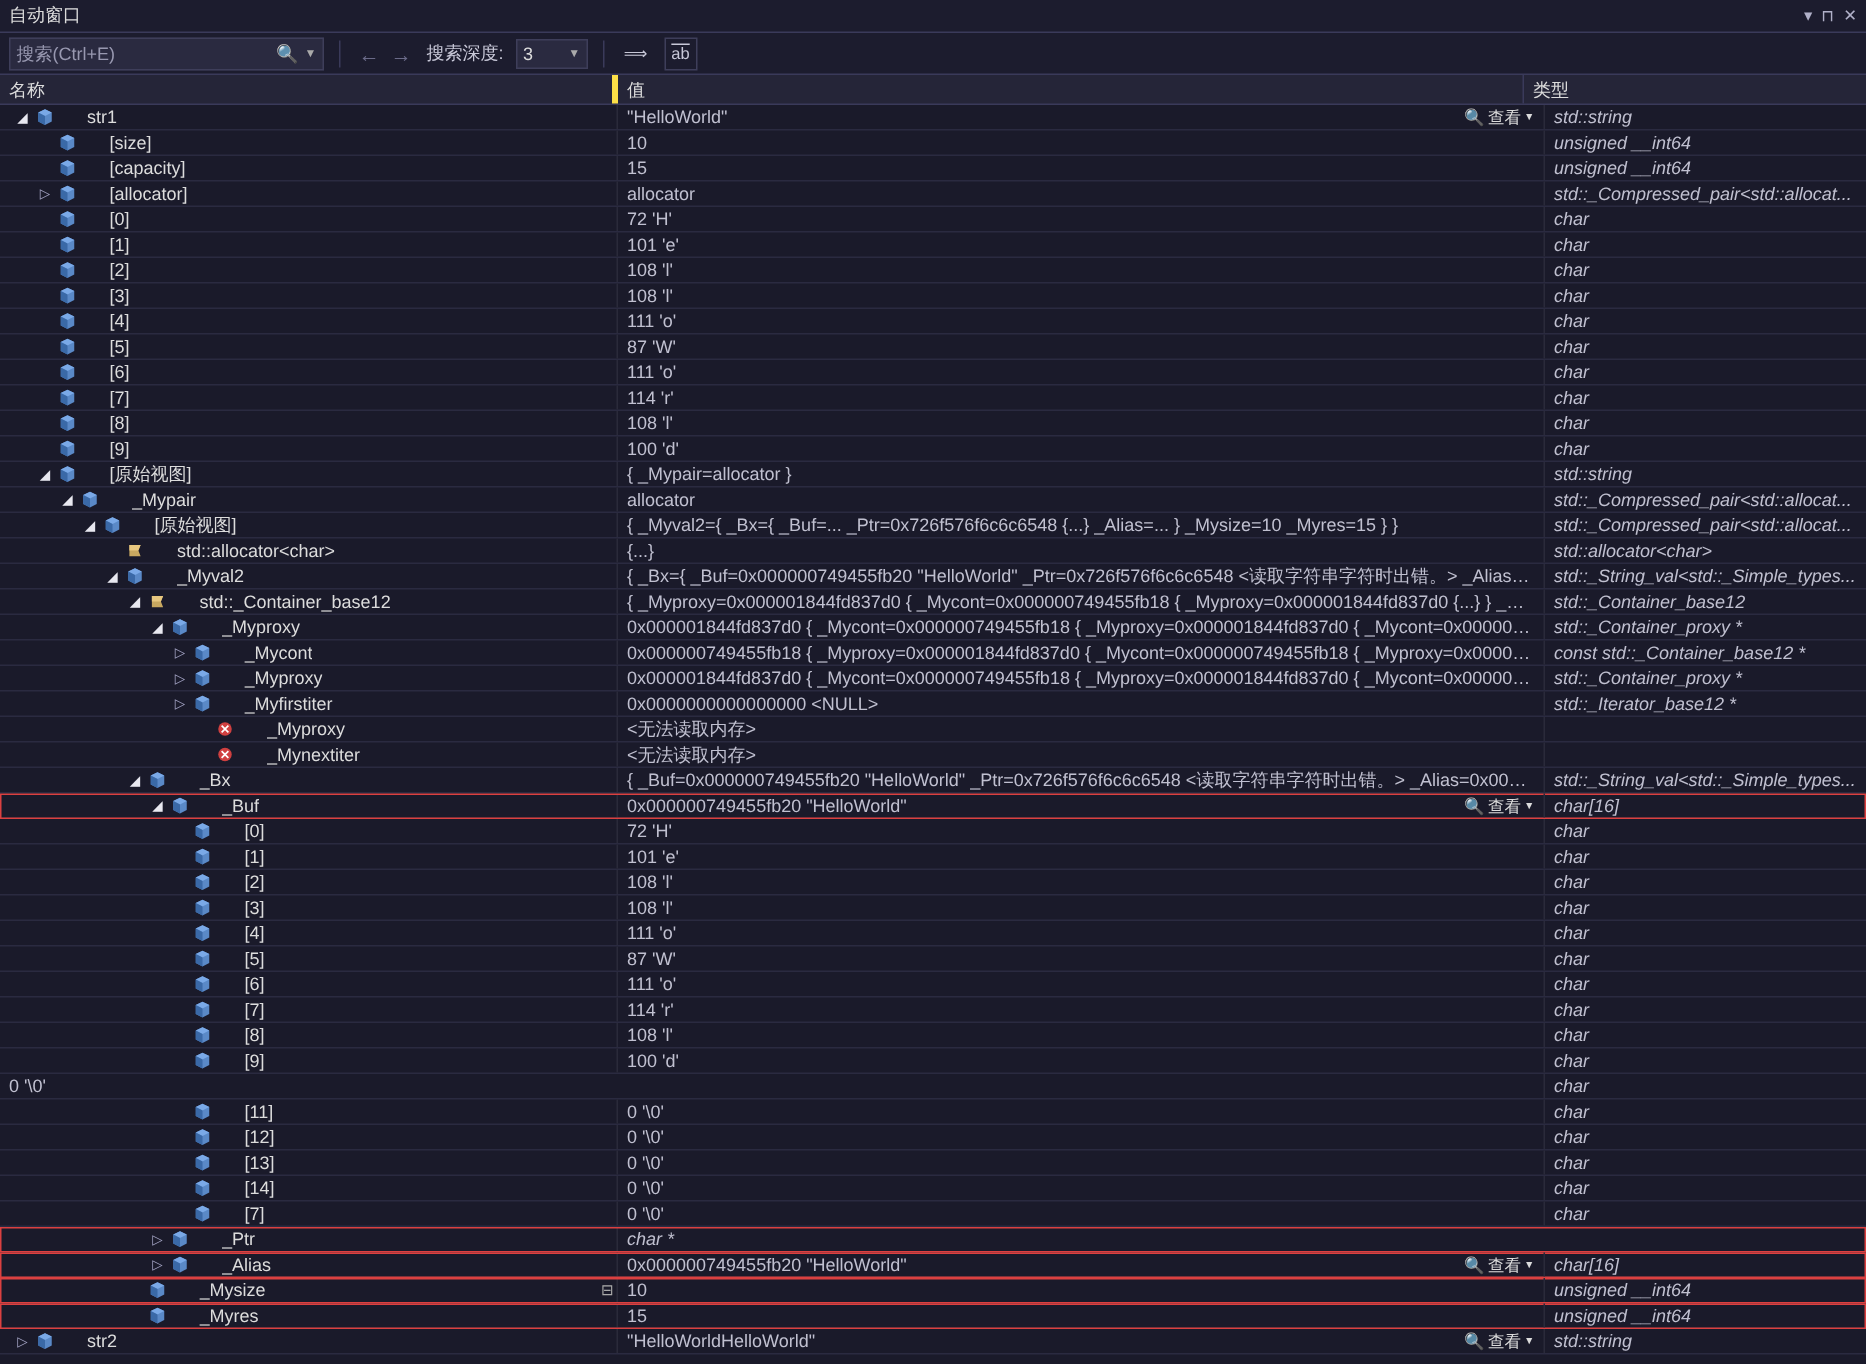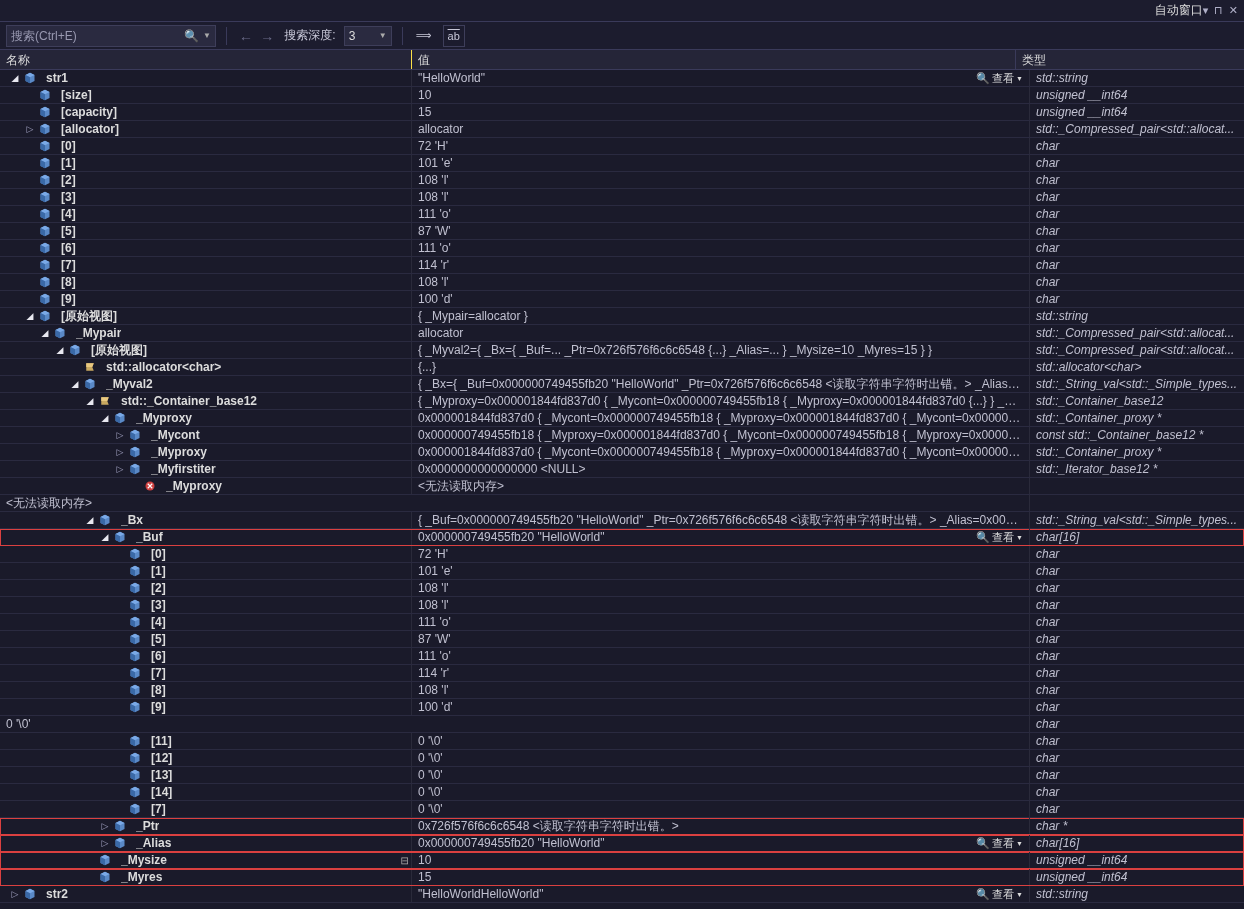--- a/index.html
+++ b/index.html
@@ -14,21 +14,21 @@
     display: flex;
     flex-direction: column;
   }
   .title-bar {
     background: #1c1c2e;
     border-bottom: 1px solid #3a3a5a;
     height: 22px;
     display: flex;
     align-items: center;
     padding: 0 6px;
-    justify-content: flex-end;
+    justify-content: space-between;
   }
   .title-bar .left { display:flex; align-items:center; gap:4px;}
   .title-bar .right { display:flex; align-items:center; gap:6px;}
   .title-bar .right span{ color:#b0b0c8; cursor:pointer; font-size:11px;}
   .title-text { font-size:12px; color:#dcdcdc; }
   .toolbar {
     background: #1c1c2e;
     border-bottom: 1px solid #3a3a5a;
     height: 28px;
     display: flex;
@@ -57,42 +57,42 @@
   .depth-sel .dd{font-size:8px; color:#aaa;}
   .tb-btn { width:22px; height:22px; display:flex; align-items:center; justify-content:center; color:#c8c8d8; font-size:11px; border:1px solid transparent;}
   .header-row {
     background: #252538;
     border-bottom: 1px solid #3a3a5a;
     height: 20px;
     display:flex;
     font-size:12px;
   }
   .header-row .hcol { padding:2px 6px; color:#dcdcdc;}
-  .col-name { width:412px; border-right:1px solid #fde047; }
+  .col-name { width:412px; border-right:4px solid #fde047; }
   .col-value { flex:1; border-right:1px solid #3a3a5a;}
   .col-type { width:214px; }
   .grid { flex:1; overflow-y:auto; overflow-x:hidden; position:relative;}
   .row {
     height: 17px;
     display:flex;
     align-items:center;
     border-bottom:1px solid #2a2a40;
     font-size:12px;
     position:relative;
   }
   .row.hl { outline:1px solid #db4040; outline-offset:-1px; }
   .row .cell-name { width:412px; display:flex; align-items:center; border-right:1px solid #2a2a3a; height:100%; overflow:hidden; white-space:nowrap;}
   .row .cell-value { flex:1; padding:0 6px; border-right:1px solid #2a2a3a; height:100%; display:flex; align-items:center; white-space:nowrap; overflow:hidden; position:relative; color:#c0c0d0;}
   .row .cell-type { width:214px; padding:0 6px; height:100%; display:flex; align-items:center; white-space:nowrap; overflow:hidden; color:#c0c0d0;font-style:italic;}
   .indent { display:inline-block; height:100%;}
   .expander { width:14px; height:14px; display:inline-flex; align-items:center; justify-content:center; color:#a0a0c0; font-size:9px; flex-shrink:0;}
   .expander.none{visibility:hidden;}
   .icon-slot { width:16px; height:16px; display:inline-flex; align-items:center; justify-content:center; flex-shrink:0; margin-right:2px;}
   .ico-cube svg, .ico-class svg, .ico-err svg { width:12px; height:12px; }
-  .name-text { margin-left:6px; color:#dcdcdc; overflow:hidden; text-overflow:ellipsis;font-weight:bold;}
+  .name-text { margin-left:18px; color:#dcdcdc; overflow:hidden; text-overflow:ellipsis;}
   .value-text{ overflow:hidden; text-overflow:ellipsis; flex:1; white-space:nowrap;}
   .view-link { color:#dcdcdc; font-size:11px; display:flex; align-items:center; gap:2px; margin-left:4px;}
   .view-link .mag{font-size:11px;}
   .view-link .dd{font-size:7px;}
   .pinned-icon { color:#aaa; font-size:10px; margin-left:auto; margin-right:2px;}
   .grid::-webkit-scrollbar{width:14px;}
   .grid::-webkit-scrollbar-track{background:#1a1a2a;}
   .grid::-webkit-scrollbar-thumb{background:#4a4a68; border:2px solid #1a1a2a;}
 </style>
 </head>
@@ -636,20 +636,31 @@
         <span class="name-text">_Myproxy</span>
       </div>
       <div class="cell-value">
         <span class="value-text">&lt;无法读取内存&gt;</span>
       </div>
       <div class="cell-type">
         <span></span>
       </div>
     </div>
     <div class="row">
+      <div class="cell-name">
+        <span class="indent" style="width: 128px;"></span>
+        <span class="expander none"></span>
+        <span class="icon-slot ico-err">
+          <svg viewBox="0 0 16 16">
+            <circle cx="8" cy="8" r="6" fill="#d04040"></circle>
+            <path stroke="#fff" stroke-width="1.5" d="M5 5l6 6M11 5l-6 6"></path>
+          </svg>
+        </span>
+        <span class="name-text">_Mynextiter</span>
+      </div>
       <div class="cell-value">
         <span class="value-text">&lt;无法读取内存&gt;</span>
       </div>
       <div class="cell-type">
         <span></span>
       </div>
     </div>
     <div class="row">
       <div class="cell-name">
         <span class="indent" style="width: 83px;"></span>
@@ -1009,23 +1020,20 @@
         <span class="expander ">▷</span>
         <span class="icon-slot ico-cube">
           <svg viewBox="0 0 16 16">
             <path fill="#5a89c7" d="M8 1l6 3v8l-6 3-6-3V4z"></path>
             <path fill="#7aa9e7" d="M8 1l6 3-6 3-6-3z"></path>
             <path fill="#3a69a7" d="M8 7v8l-6-3V4z"></path>
           </svg>
         </span>
         <span class="name-text">_Ptr</span>
       </div>
-      <div class="cell-value">
-        <span class="value-text">0x726f576f6c6c6548 &lt;读取字符串字符时出错。&gt;</span>
-      </div>
       <div class="cell-type">
         <span>char *</span>
       </div>
     </div>
     <div class="row hl">
       <div class="cell-name">
         <span class="indent" style="width: 98px;"></span>
         <span class="expander ">▷</span>
         <span class="icon-slot ico-cube">
           <svg viewBox="0 0 16 16">

